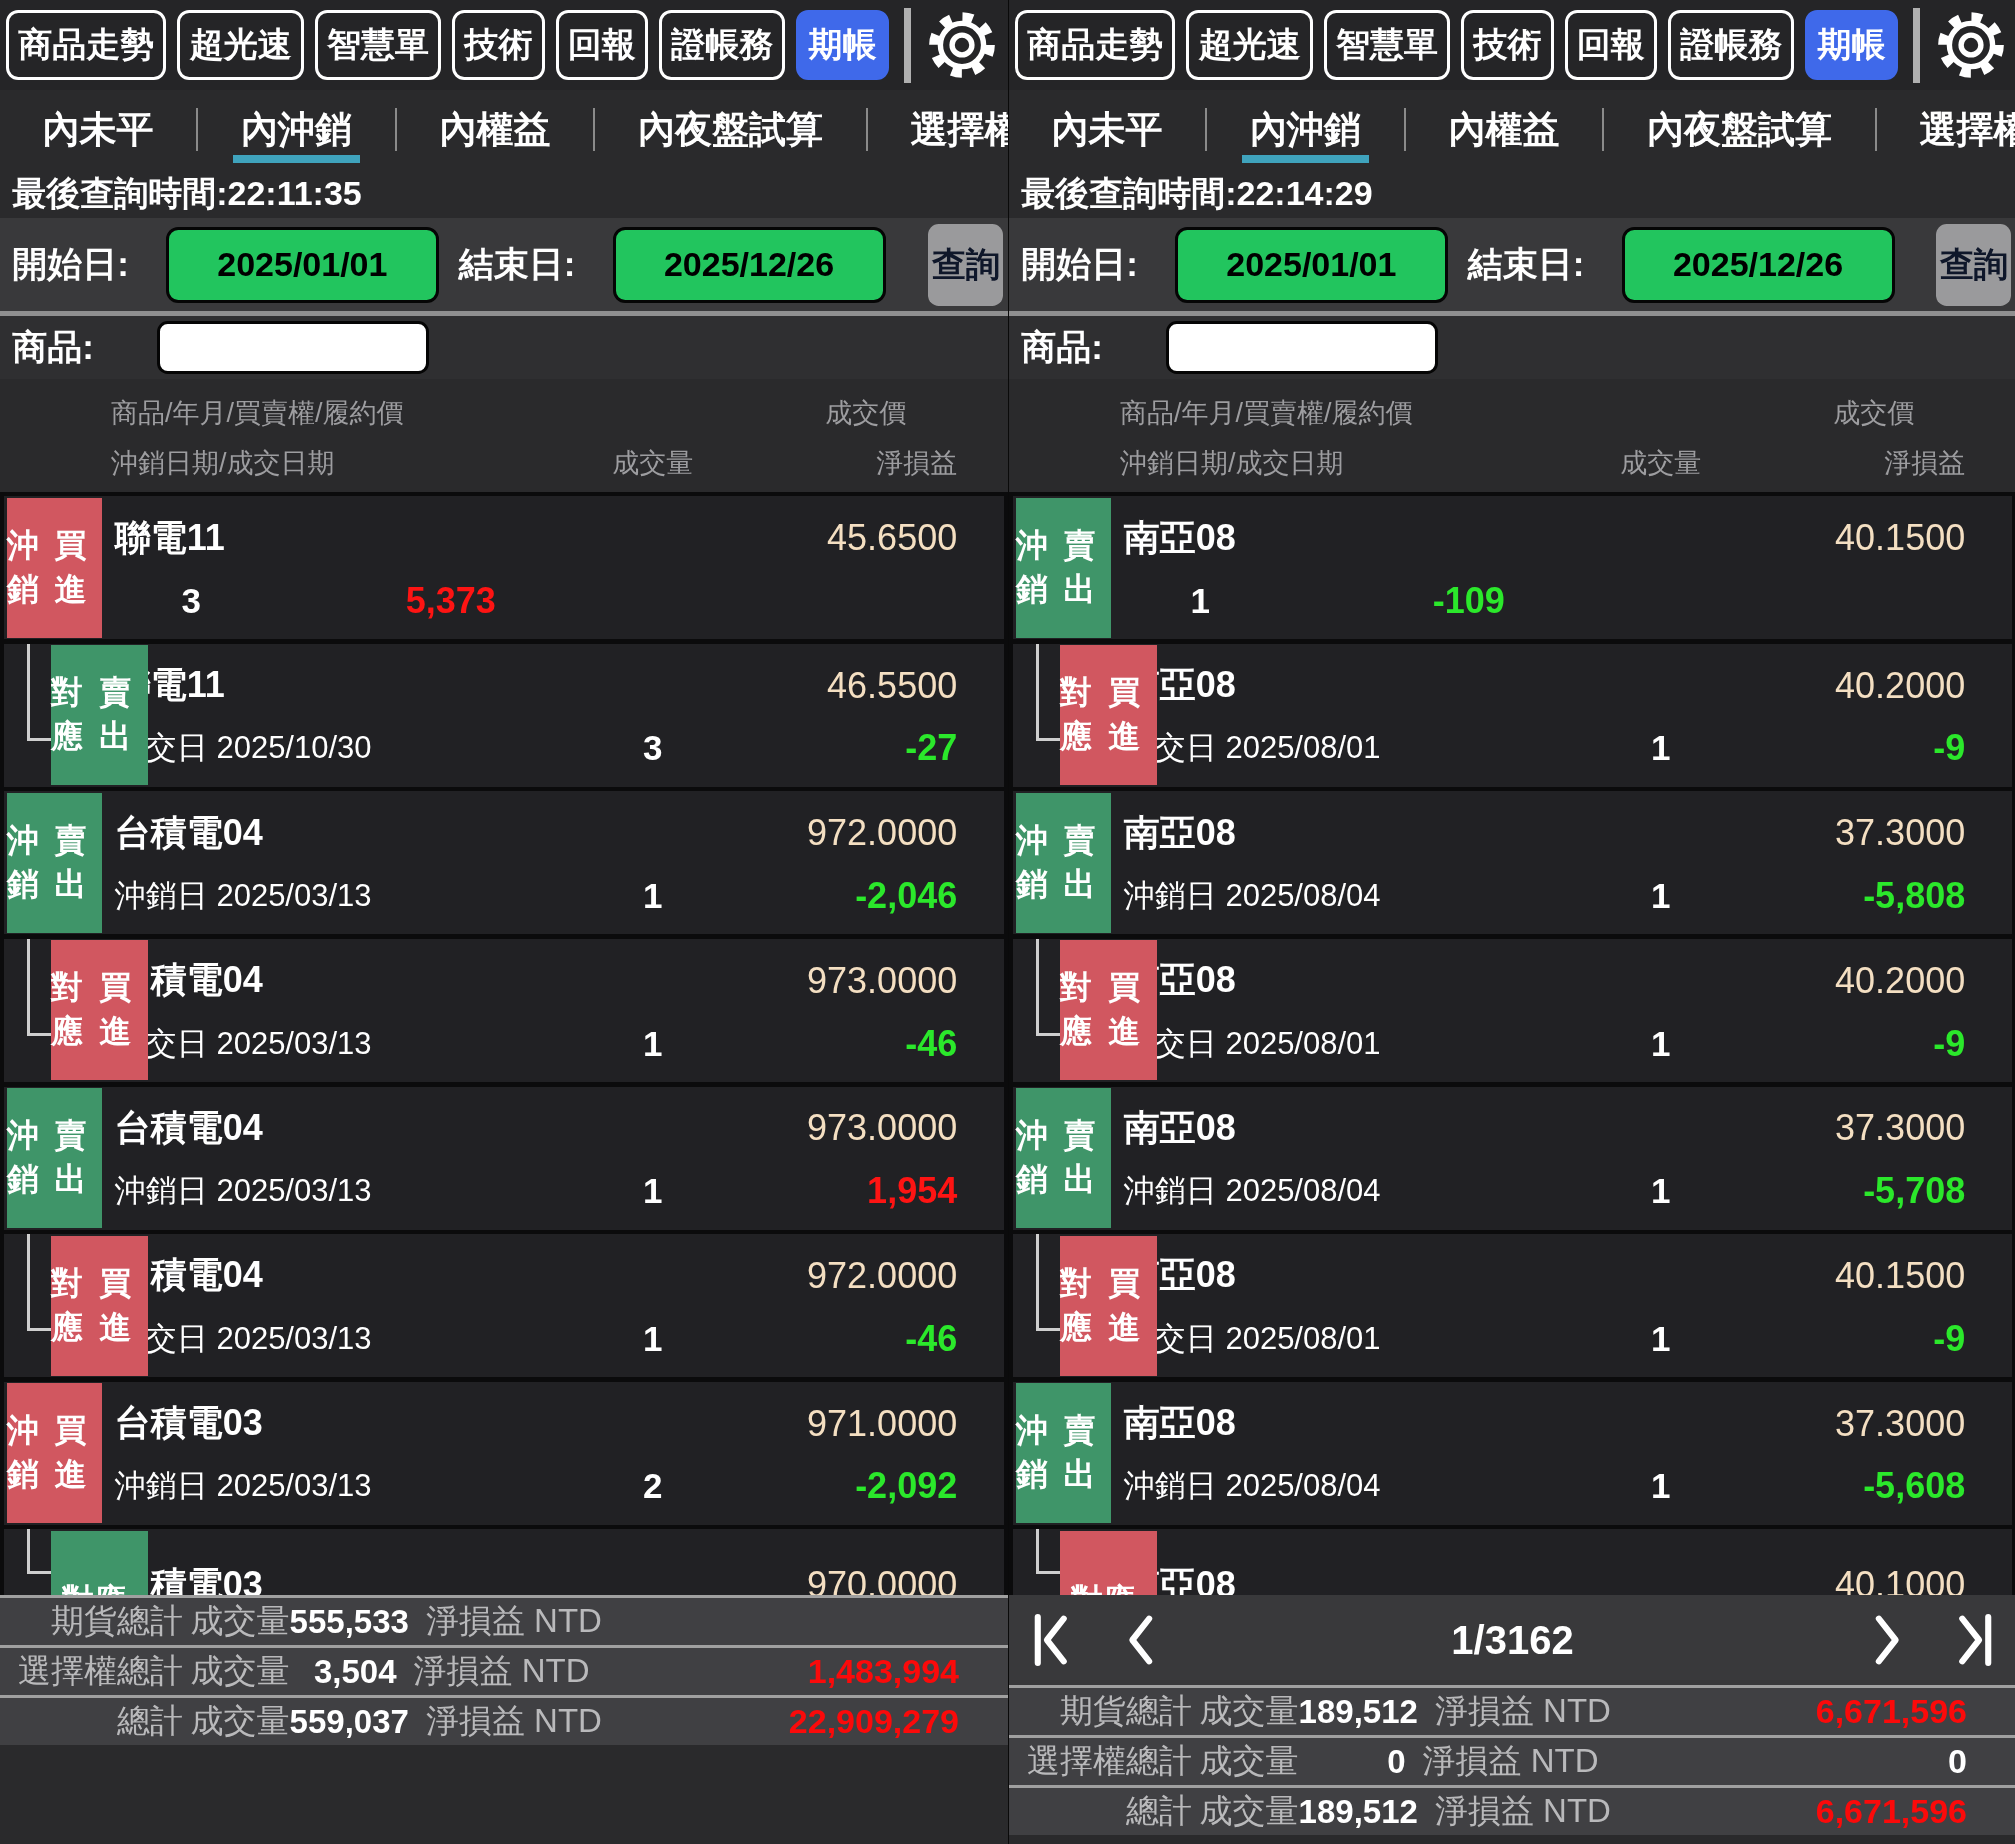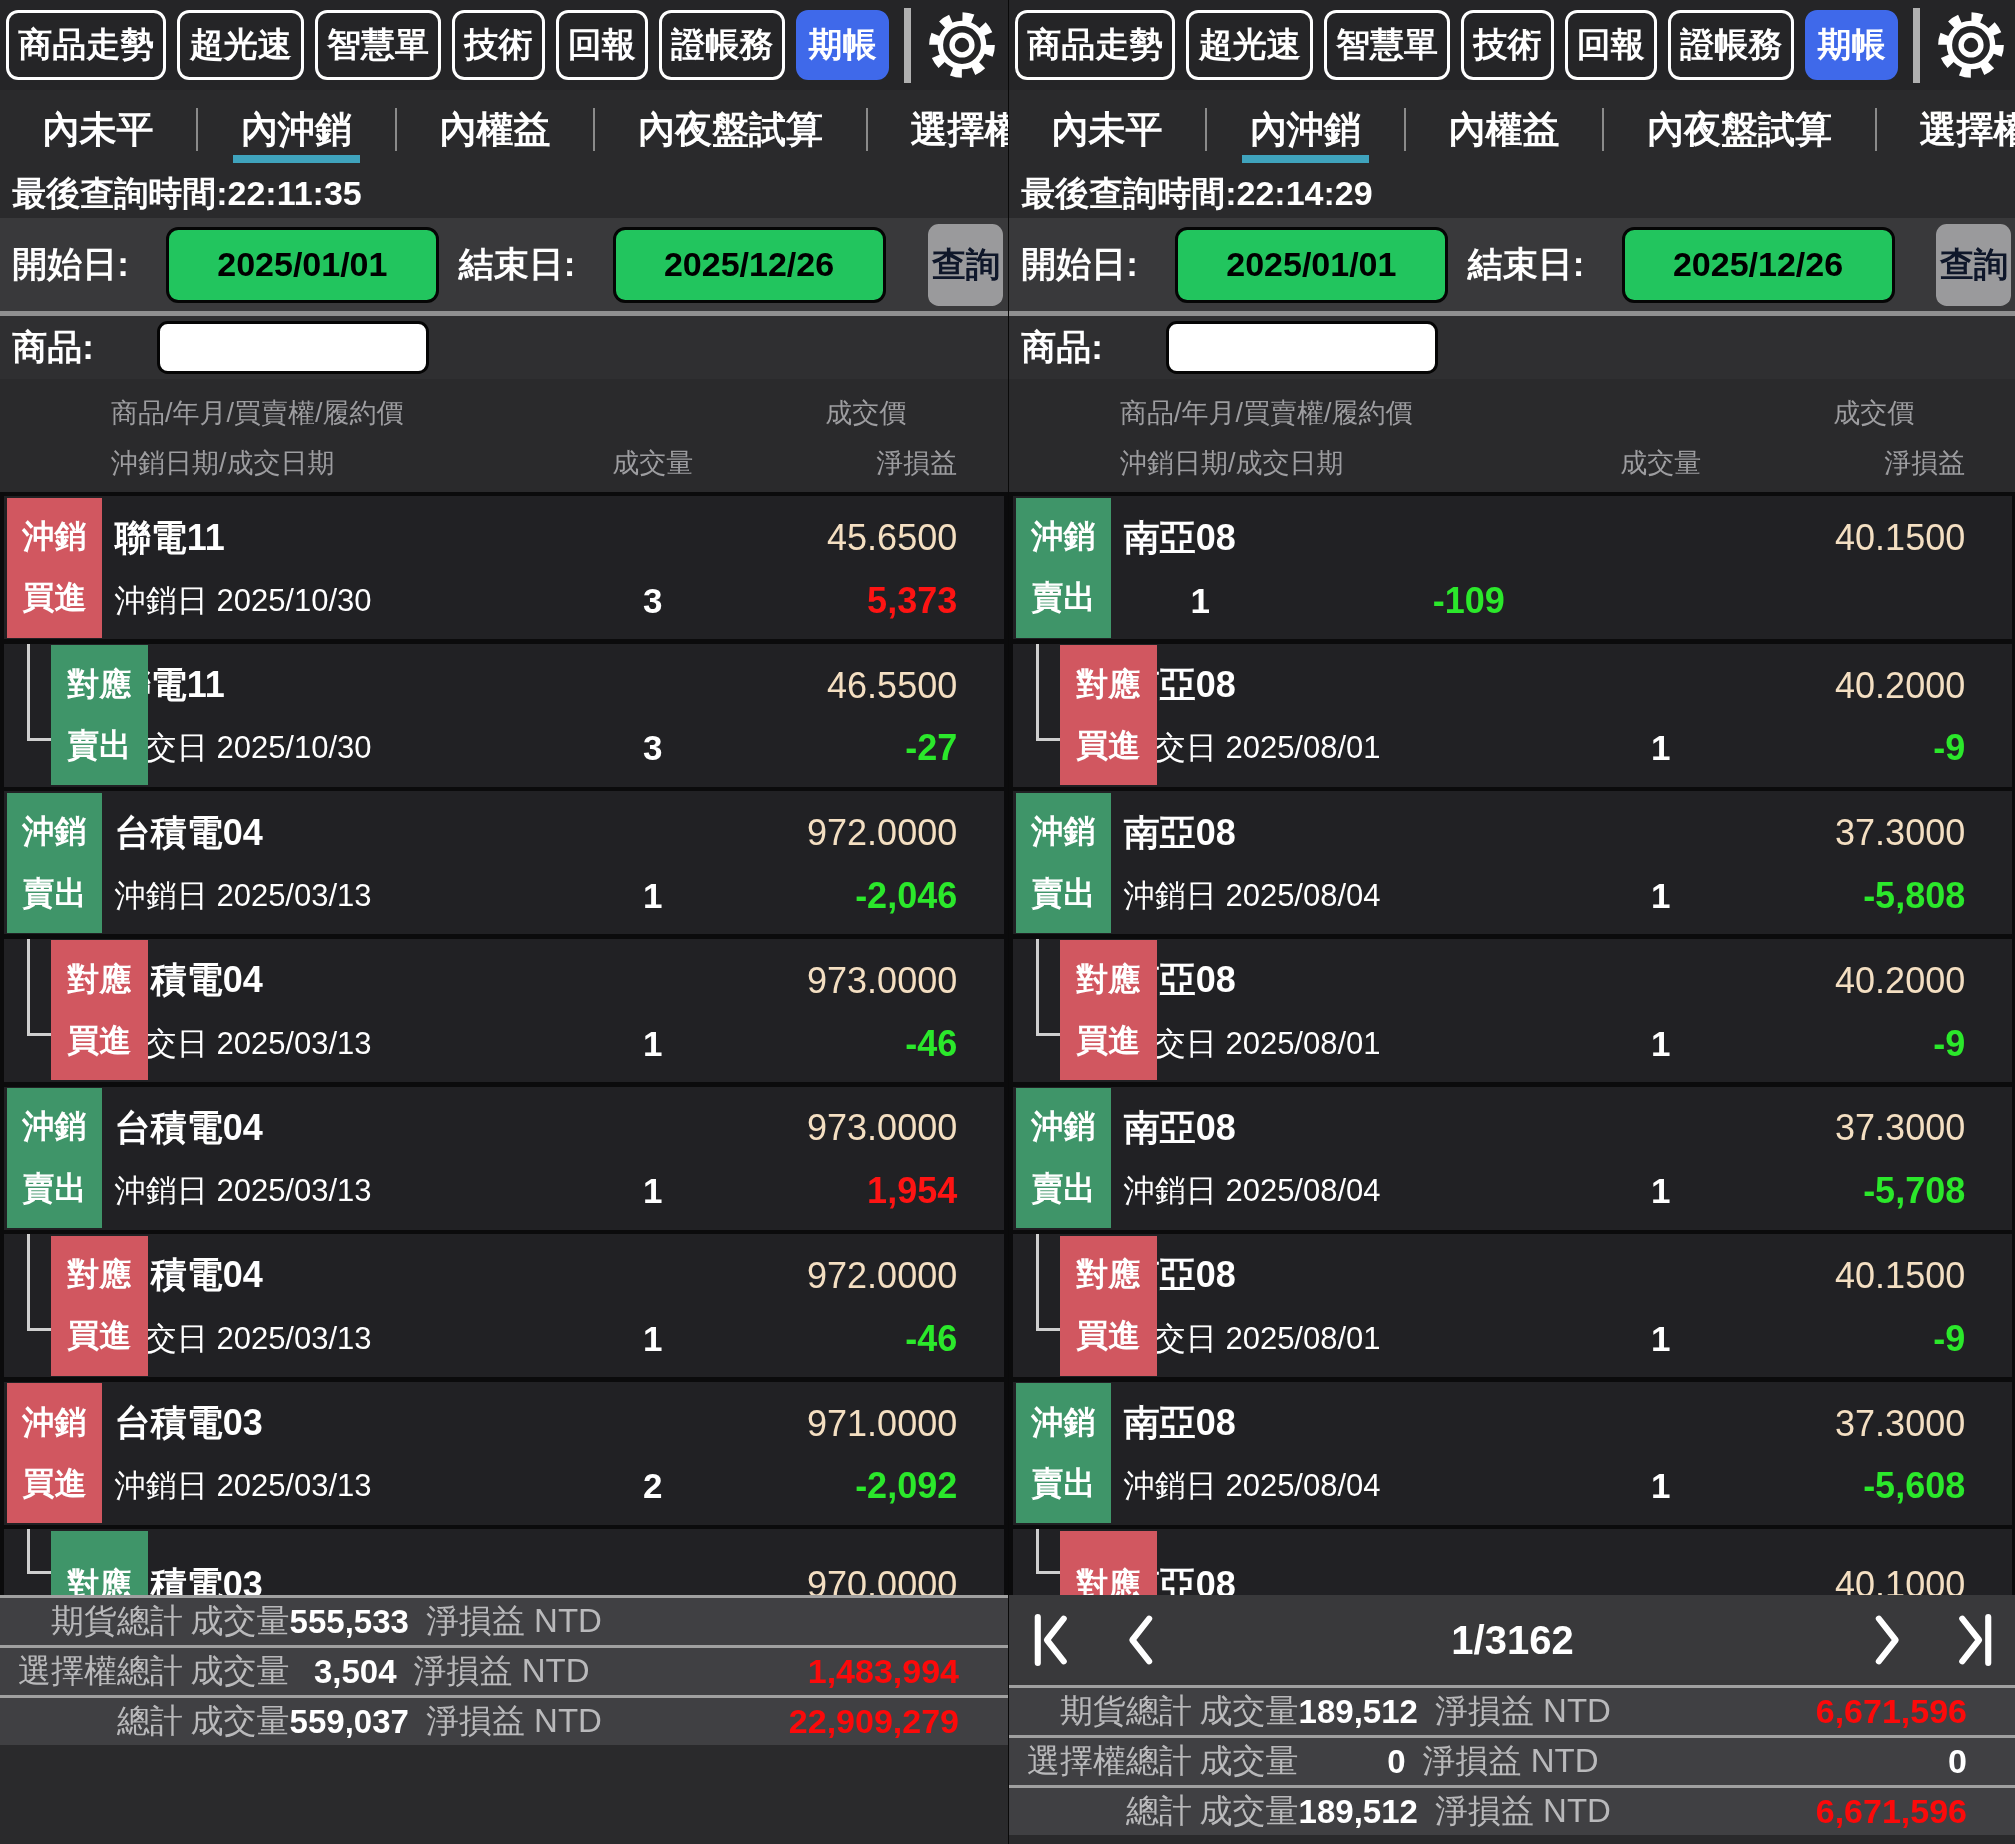--- a/index.html
+++ b/index.html
@@ -61,21 +61,21 @@
   .rc { height: 100%; display: flex; flex-direction: column; justify-content: space-evenly; padding-left: 111px; }
   .row.partial .rc { height: 143px; }
   .rc .line { display: flex; align-items: center; }
   .product { color: #fff; font-size: 36px; font-weight: 600; }
   .price { color: #f4dfc2; font-size: 36px; font-weight: 500; }
   .date { color: #fff; font-size: 31px; }
   .qty { color: #fff; font-size: 35px; font-weight: 700; }
   .pl { font-size: 36px; font-weight: 700; }
   .pl.pos { color: #fe1413; }
   .pl.neg { color: #2be82b; }
-  .badge { position: absolute; left: 3.1px; top: 1.5px; bottom: 1.5px; width: 95px; display: flex; flex-direction: column;
+  .badge { position: absolute; left: 3.1px; top: 1.5px; bottom: 1.5px; width: 95px; display: flex; flex-direction: row;
            justify-content: space-evenly; align-items: center; color: #fff; font-size: 32px; font-weight: 700; }
   .badge.red { background: #d15760; }
   .badge.green { background: #3f9569; }
   .row.matched .badge { left: 47px; width: 97px; }
   .row.partial .badge { bottom: auto; height: 140px; }
   .connector { position: absolute; left: 23px; top: 0; height: 68%; width: 24.4px;
                border-left: 3.1px solid #cfcfcf; border-bottom: 3.1px solid #cfcfcf; }
 
   
   .pager { height: 90px; background: #39393b; position: relative; display: flex; align-items: center; justify-content: center; }
@@ -157,21 +157,20 @@
       <div class="badge red">
         <span>沖銷</span>
         <span>買進</span>
       </div>
       <div class="rc">
         <div class="line">
             <span class="c-left product">聯電11</span>
             <span class="c-val price">45.6500</span>
           </div>
         <div class="line">
-            <span class="c-left date">沖銷日 2025/10/30</span>
             <span class="c-qty qty">3</span>
             <span class="c-val pl pos">5,373</span>
           </div>
       </div>
     </div>
 
     <div class="row matched">
       <div class="connector"></div>
       <div class="badge green">
         <span>對應</span>

